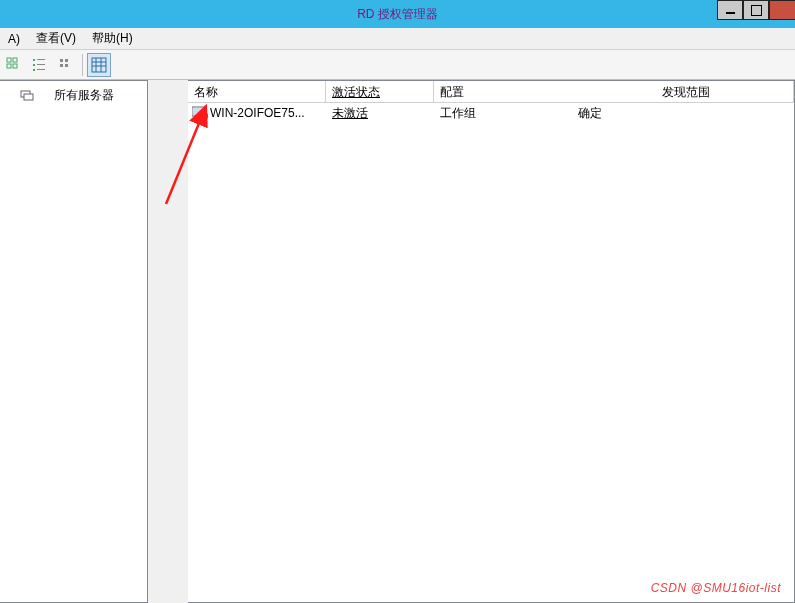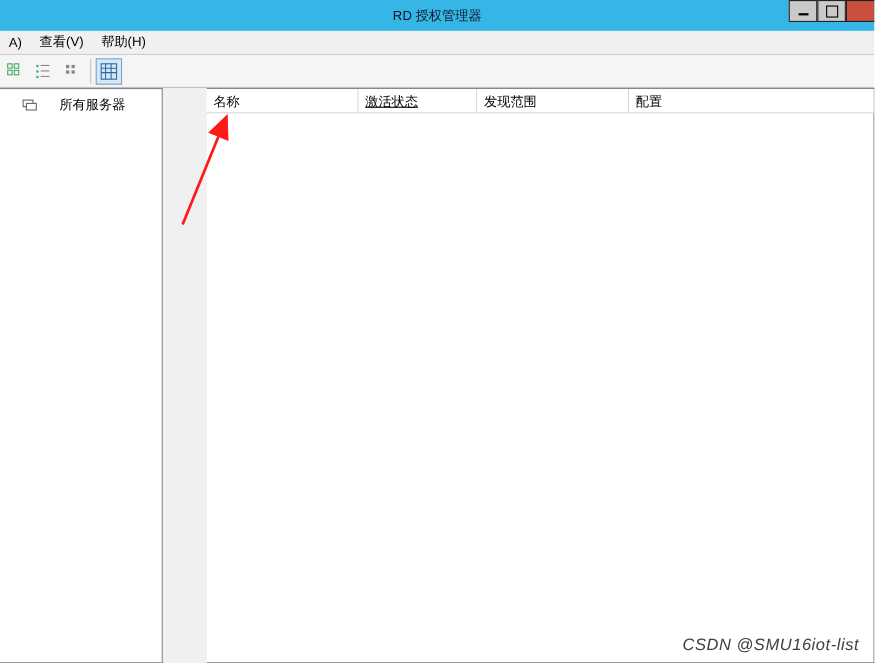--- a/index.html
+++ b/index.html
@@ -14,21 +14,21 @@
     }
     .title-bar {
       height: 28px;
       background: #35b6e6;
       display: flex;
       align-items: center;
       justify-content: center;
       position: relative;
     }
     .title-text {
-      color: #0f172a;
+      color: #701a75;
       font-size: 12px;
     }
     .window-controls {
       position: absolute;
       right: 0;
       top: 0;
       display: flex;
       height: 20px;
     }
     .wc-btn {
@@ -133,22 +133,22 @@
     .arrow-annotation {
       position: absolute;
       left: 160px;
       top: 100px;
       pointer-events: none;
     }
     .watermark {
       position: absolute;
       right: 14px;
       bottom: 8px;
-      color: #404040;
-      font-size: 15px;
+      color: #ef4444;
+      font-size: 12px;
       font-family: Arial, sans-serif;
       font-style: italic;
       letter-spacing: 0.5px;
       pointer-events: none;
     }
   </style>
 </head>
 <body>
 
 <div class="title-bar">
@@ -215,22 +215,39 @@
           </svg>
       </span>
       <span>所有服务器</span>
     </div>
   </div>
 
   <div class="content">
     <div class="list-header">
       <div class="col-head col-name">名称</div>
       <div class="col-head col-status">激活状态</div>
+      <div class="col-head col-config">配置</div>
       <div class="col-head col-scope">发现范围</div>
-      <div class="col-head col-config">配置</div>
+    </div>
+    <div class="list-row">
+      <div class="cell col-name">
+        <span style="display:inline-flex;width:16px;height:14px">
+          <svg viewBox="0 0 16 14">
+              <rect x="0" y="1" width="12" height="9" fill="none" stroke="#667"></rect>
+              <rect x="1" y="2" width="10" height="7" fill="#cde"></rect>
+              <circle cx="12" cy="10" r="4" fill="#d22"></circle>
+              <line x1="10" y1="8" x2="14" y2="12" stroke="#fff" stroke-width="1.2"></line>
+              <line x1="14" y1="8" x2="10" y2="12" stroke="#fff" stroke-width="1.2"></line>
+            </svg>
+        </span>
+        <span>WIN-2OIFOE75...</span>
+      </div>
+      <div class="cell col-status">未激活</div>
+      <div class="cell col-scope">工作组</div>
+      <div class="cell col-config">确定</div>
     </div>
   </div>
 </div>
 
 <svg class="arrow-annotation" width="60" height="110">
   <defs>
     <marker id="arrowhead" markerWidth="9" markerHeight="8" refX="8" refY="4" orient="auto">
       <polygon points="0 0, 9 4, 0 8" fill="#ff1a1a"></polygon>
     </marker>
   </defs>

